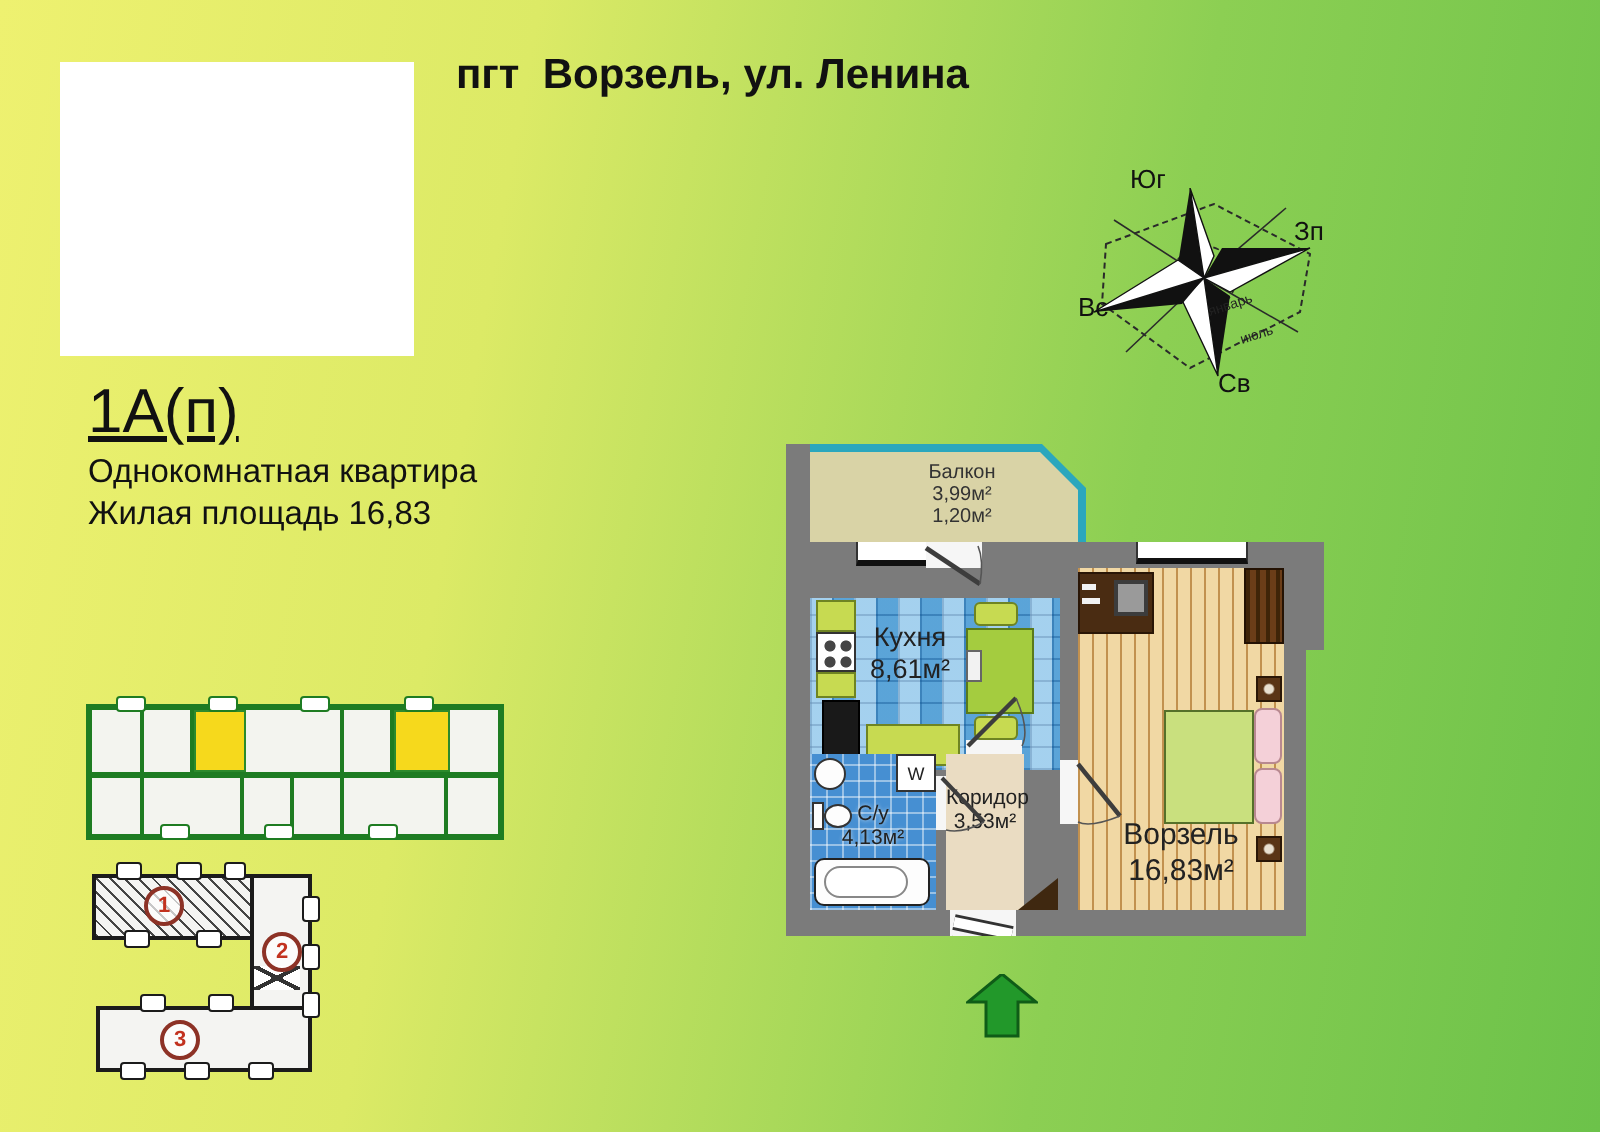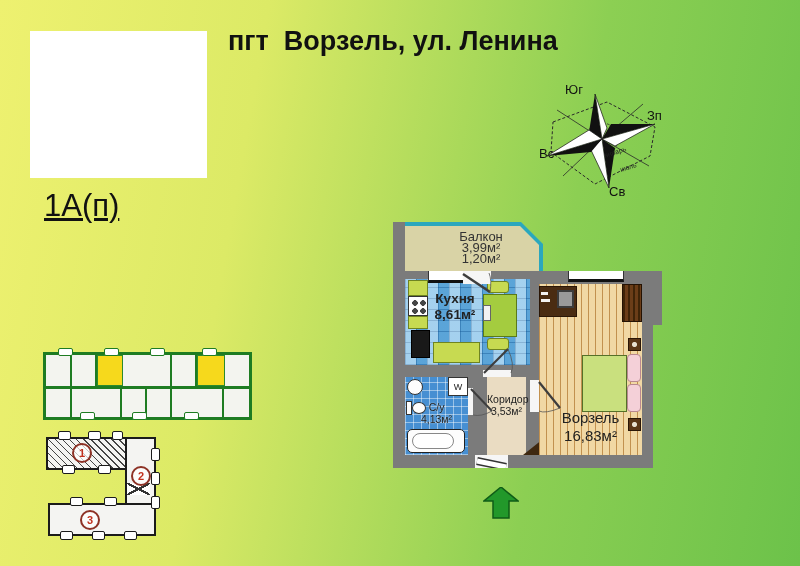--- a/index.html
+++ b/index.html
@@ -2,21 +2,21 @@
 <html><head>
 <meta charset="utf-8">
 <style>
   html,body{margin:0;padding:0;}
   .page{position:relative;width:800px;height:566px;overflow:hidden;
         background:linear-gradient(100deg,#eef170 0%,#dcea66 30%,#8ccf53 68%,#6cc24a 100%);
         font-family:"Liberation Sans",sans-serif;color:#111;}
   .abs{position:absolute;}
   
   .logo-box{background:#ffffff;}
-  .title{font-size:27px;font-weight:bold;white-space:pre;}
+  .title{font-size:21px;font-weight:bold;white-space:pre;}
   .apt-code{font-size:31px;}
   .apt-line{font-size:16.5px;line-height:21px;}
   .house-line{font-size:20px;}
   
   .schematic{background:#f3f4ef;border:3px solid #1e7c22;}
   .schem-v{position:absolute;top:0;width:2px;background:#1e7c22;}
   .schem-h{position:absolute;left:0;right:0;top:31px;height:3px;background:#1e7c22;}
   .schem-yellow{position:absolute;top:0;height:29px;background:#f6d91c;border:1px solid #2c8a2c;}
   .schem-bump{position:absolute;width:13px;height:6px;background:#fff;border:1px solid #1e7c22;border-radius:2px;}
   
@@ -27,21 +27,21 @@
   .site-bump{position:absolute;background:#fff;border:1.5px solid #1b1b1b;border-radius:2px;}
   .blk-x{position:absolute;background:
      linear-gradient(to top right,transparent 45%,#333 45% 55%,transparent 55%),
      linear-gradient(to bottom right,transparent 45%,#333 45% 55%,transparent 55%),#fff;}
   
   .plan-body{background:#7b7b7b;clip-path:polygon(0 0,100% 0,100% 54px,260px 54px,260px 100%,0 100%);}
   .wall-stub{background:#7b7b7b;}
   .balcony-outer{background:#2ba7bd;clip-path:polygon(0 0,calc(100% - 22px) 0,100% 22px,100% 100%,0 100%);}
   .balcony-inner{position:absolute;left:0;top:4px;right:4px;bottom:0;background:#d9d3a6;
                  clip-path:polygon(0 0,calc(100% - 19px) 0,100% 19px,100% 100%,0 100%);}
-  .balcony-label{position:absolute;left:0;right:10px;top:5px;text-align:center;font-size:13px;line-height:11px;color:#333;padding-left:28px;}
+  .balcony-label{position:absolute;left:0;right:10px;top:5px;text-align:center;font-size:10px;line-height:11px;color:#333;padding-left:28px;}
   .floor-kitchen{background-color:#74b9e6;background-image:
       repeating-linear-gradient(90deg,rgba(255,255,255,.35) 0 11px,rgba(25,110,180,.28) 11px 22px),
       repeating-linear-gradient(0deg,rgba(10,70,130,.4) 0 1px,transparent 1px 11px),
       repeating-linear-gradient(90deg,rgba(10,70,130,.4) 0 1px,transparent 1px 11px);}
   .floor-bath{background-color:#468fd2;background-image:
       repeating-linear-gradient(0deg,rgba(255,255,255,.45) 0 1px,transparent 1px 8px),
       repeating-linear-gradient(90deg,rgba(255,255,255,.45) 0 1px,transparent 1px 8px);}
   .floor-room{background:repeating-linear-gradient(90deg,#c2914f 0 1px,transparent 1px 7px),#f1d8a4;}
   .floor-corridor{background:#eadcc2;}
   .opening{background:#f6f6f6;}
@@ -75,20 +75,22 @@
 <body>
 
 <div class="page">
 
   <div class="abs logo-box" style="left:30px;top:31px;width:177px;height:147px;"></div>
 
   <div class="abs title" style="left:228px;top:26px;">пгт  Ворзель, ул. Ленина</div>
 
   <div class="abs apt-code" style="left:44px;top:188px;text-decoration:underline;">1А(п)</div>
   <div class="abs" style="left:44px;top:226px;">
+    <div class="apt-line">Однокомнатная квартира</div>
+    <div class="apt-line">Жилая площадь 16,83</div>
   </div>
 
   <div class="abs schematic" style="left:43px;top:352px;width:203px;height:62px;">
     <div class="schem-h"></div>
     <div class="schem-v" style="left:24px;height:100%;"></div>
     <div class="schem-v" style="left:49px;height:31px;"></div>
     <div class="schem-v" style="left:74px;height:100%;"></div>
     <div class="schem-v" style="left:99px;top:31px;height:31px;"></div>
     <div class="schem-v" style="left:124px;height:100%;"></div>
     <div class="schem-v" style="left:149px;height:31px;"></div>
@@ -159,21 +161,21 @@
       <div class="balcony-label">
         <div>Балкон</div>
         <div>3,99м²</div>
         <div>1,20м²</div>
       </div>
     </div>
   </div>
 
   <div class="abs plan-body" style="left:393px;top:271px;width:269px;height:197px;">
 
-    <div class="abs floor-kitchen" style="left:12px;top:8px;width:125px;height:86px;font-weight:bold;">
+    <div class="abs floor-kitchen" style="left:12px;top:28px;width:125px;height:86px;">
       <div class="room-label" style="top:12px;left:10px;right:35px;font-size:13.5px;line-height:16px;">
         <span>Кухня</span><br>
         <span>8,61м²</span>
       </div>
       <div class="furn green-furn" style="left:3px;top:1px;width:20px;height:16px;"></div>
       <div class="furn stove" style="left:3px;top:17px;width:20px;height:20px;"></div>
       <div class="furn green-furn" style="left:3px;top:37px;width:20px;height:13px;"></div>
       <div class="furn fridge" style="left:6px;top:51px;width:19px;height:28px;"></div>
       <div class="furn green-furn" style="left:28px;top:63px;width:47px;height:21px;"></div>
       <div class="furn green-furn" style="left:82px;top:2px;width:22px;height:12px;border-radius:3px;"></div>
@@ -191,21 +193,21 @@
       <div class="furn white-fix" style="left:1px;top:24px;width:6px;height:14px;"></div>
       <div class="furn white-fix" style="left:7px;top:25px;width:14px;height:12px;border-radius:50%;"></div>
       <div class="furn tub" style="left:2px;top:52px;width:58px;height:24px;">
         <div class="tub-inner"></div>
       </div>
       <div class="furn washer" style="left:43px;top:0;width:20px;height:19px;">
         <span>W</span>
       </div>
     </div>
 
-    <div class="abs floor-corridor" style="left:94px;top:106px;width:39px;height:78px;">
+    <div class="abs floor-corridor" style="left:80px;top:106px;width:39px;height:78px;">
       <div class="room-label" style="top:16px;font-size:10.5px;line-height:12px;">
         <span>Коридор</span><br>
         <span>3,53м²</span>
       </div>
       <div class="furn wedge" style="left:36px;top:62px;width:20px;height:16px;"></div>
     </div>
 
     <div class="abs floor-room" style="left:146px;top:13px;width:103px;height:171px;">
       <div class="room-label" style="bottom:10px;font-size:15px;line-height:18px;">
         <span>Ворзель</span><br>

